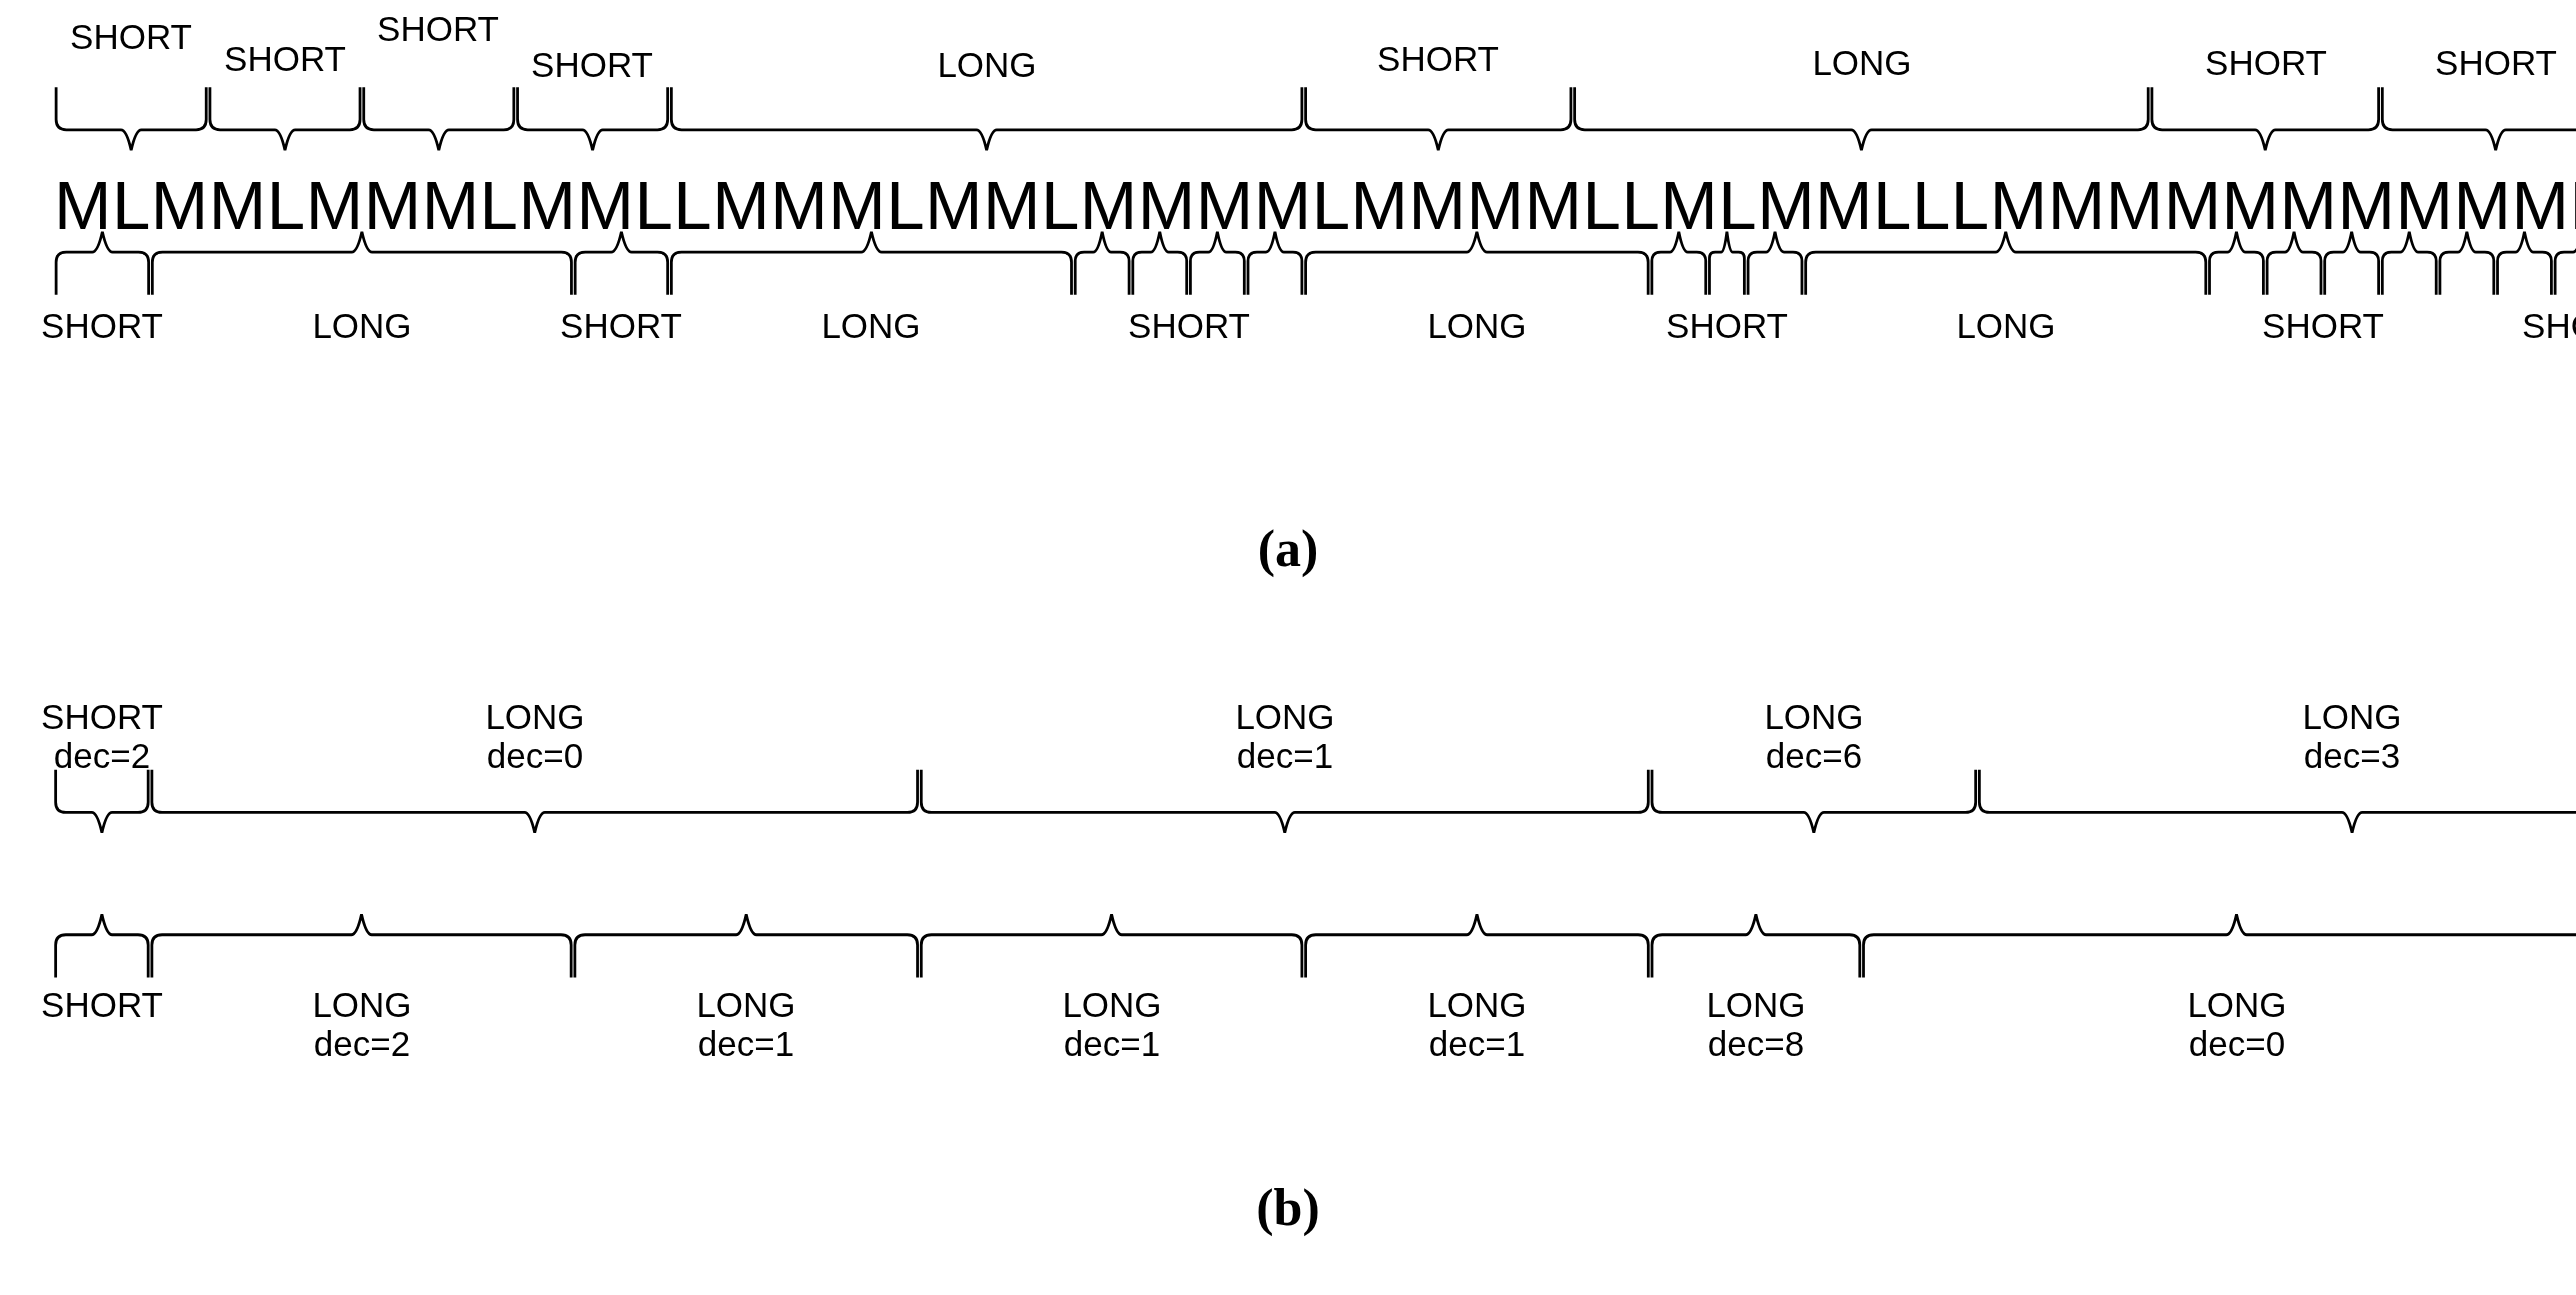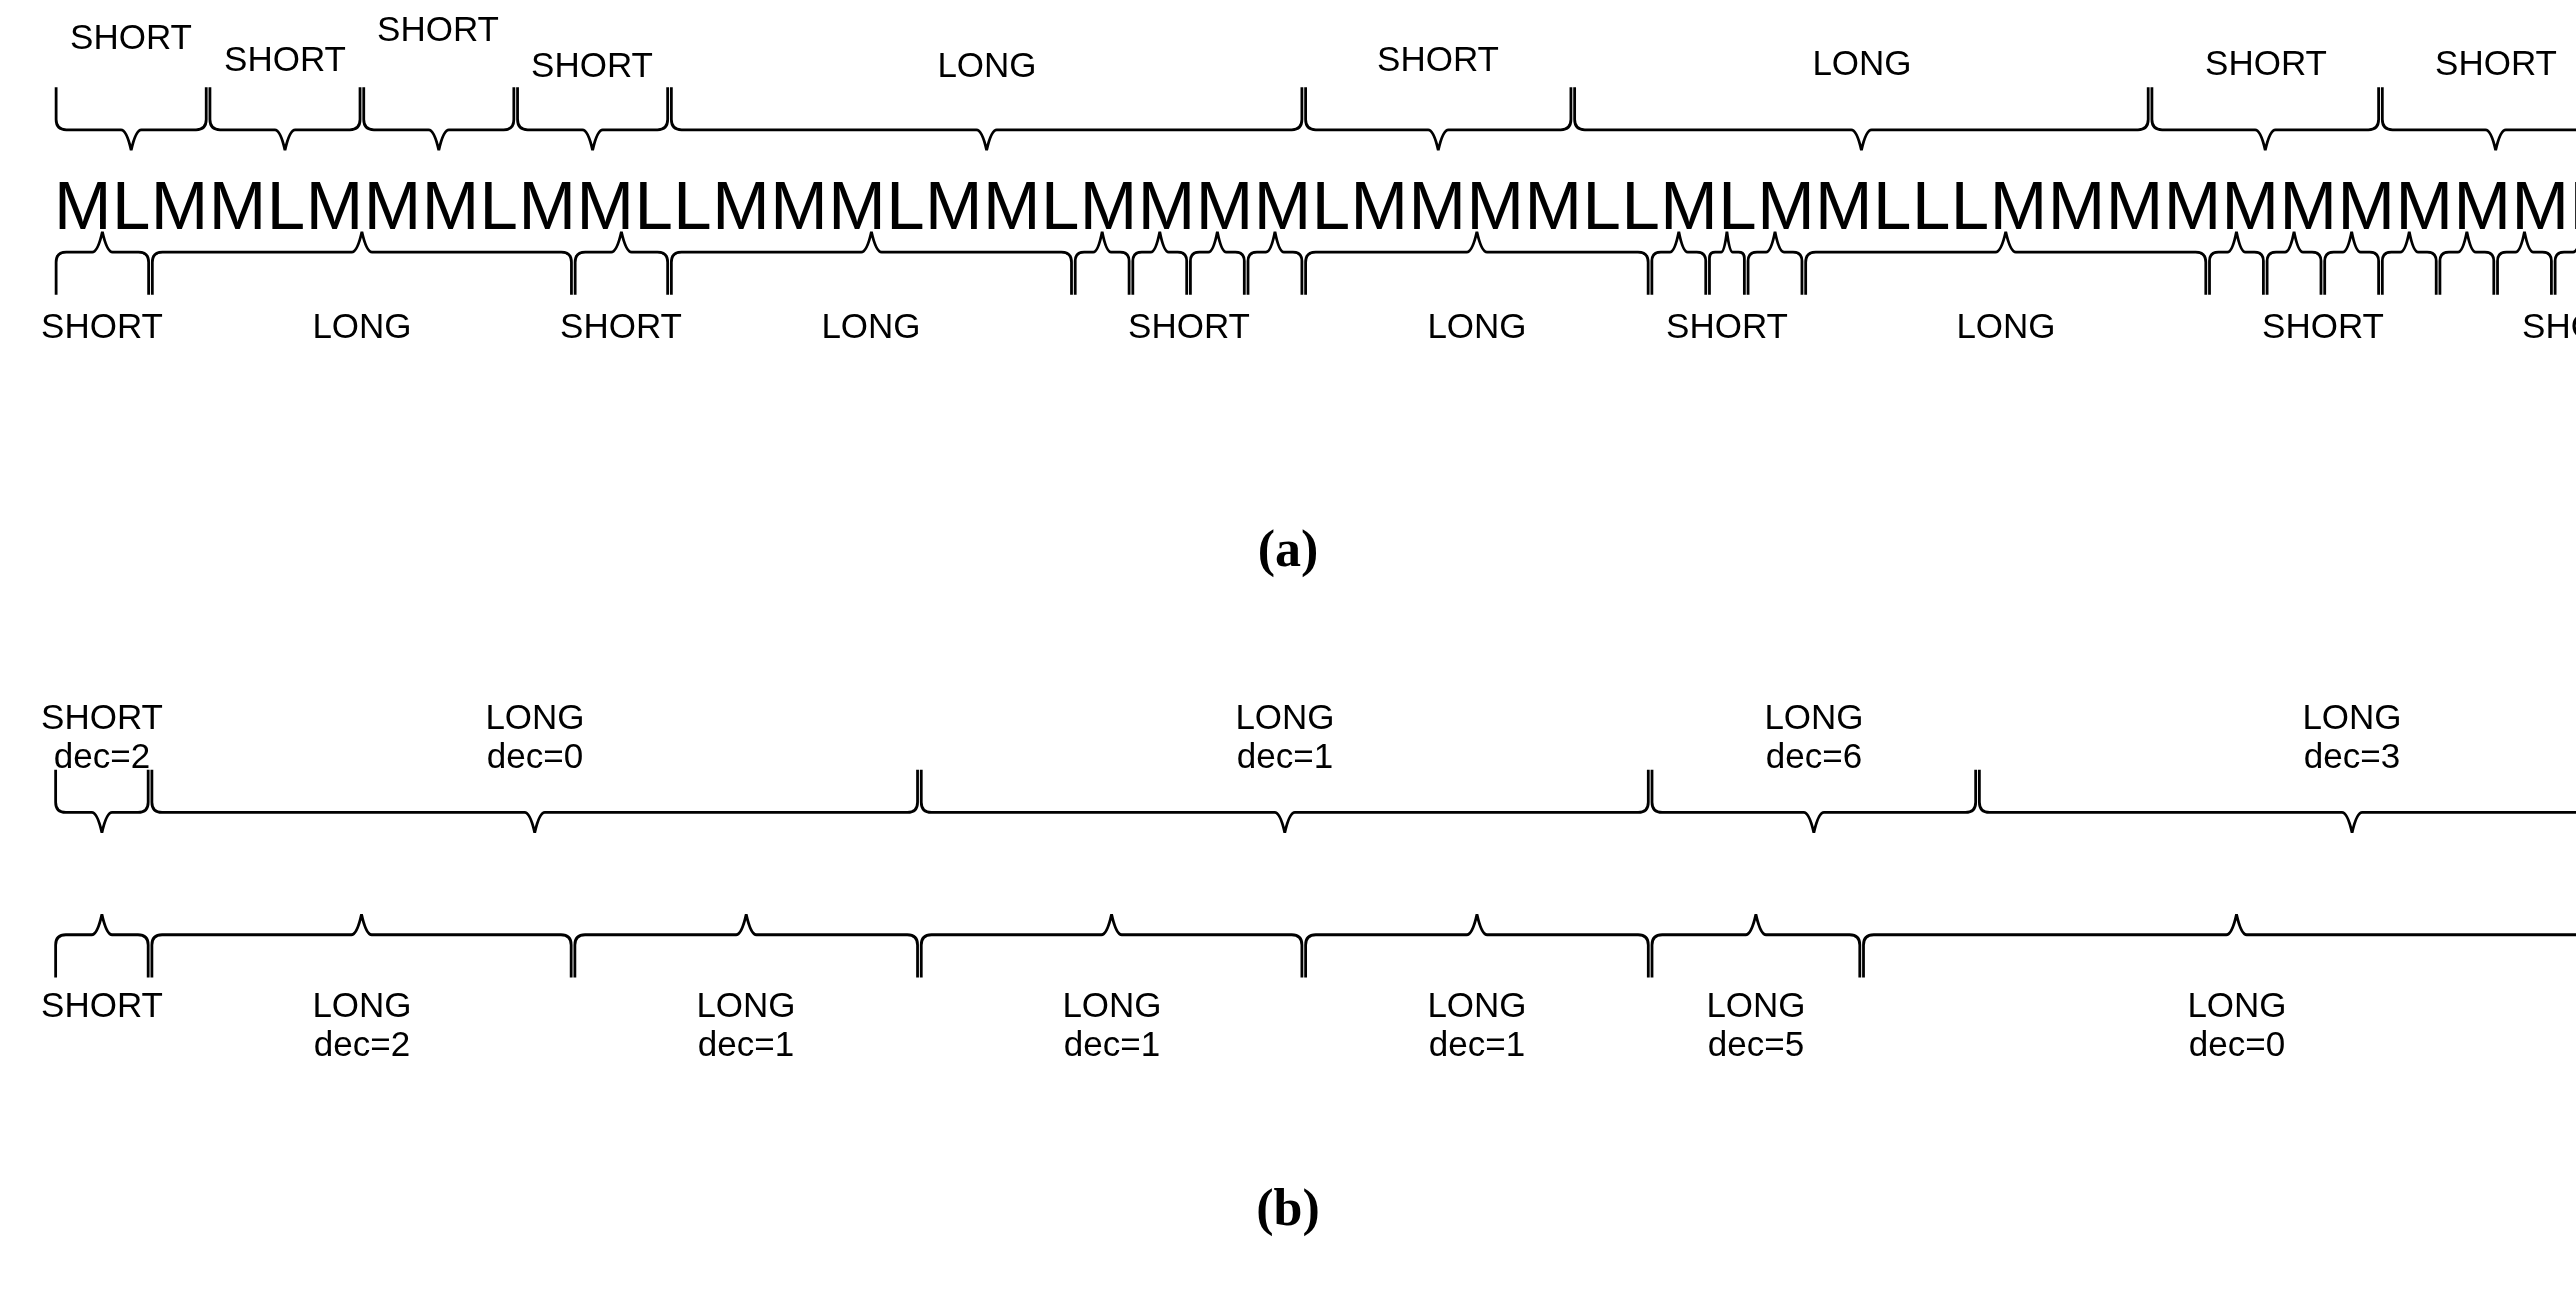--- a/index.html
+++ b/index.html
@@ -137,20 +137,20 @@
         <div class="lbl" style="left: 102px; top: 85px;"><span>SHORT</span><span class="sub">dec=2</span></div>
         <div class="lbl" style="left: 535px; top: 85px;"><span>LONG</span><span class="sub">dec=0</span></div>
         <div class="lbl" style="left: 1285px; top: 85px;"><span>LONG</span><span class="sub">dec=1</span></div>
         <div class="lbl" style="left: 1814px; top: 85px;"><span>LONG</span><span class="sub">dec=6</span></div>
         <div class="lbl" style="left: 2352px; top: 85px;"><span>LONG</span><span class="sub">dec=3</span></div>
         <div class="lbl" style="left: 102px; top: 373px;"><span>SHORT</span></div>
         <div class="lbl" style="left: 362px; top: 373px;"><span>LONG</span><span class="sub">dec=2</span></div>
         <div class="lbl" style="left: 746px; top: 373px;"><span>LONG</span><span class="sub">dec=1</span></div>
         <div class="lbl" style="left: 1112px; top: 373px;"><span>LONG</span><span class="sub">dec=1</span></div>
         <div class="lbl" style="left: 1477px; top: 373px;"><span>LONG</span><span class="sub">dec=1</span></div>
-        <div class="lbl" style="left: 1756px; top: 373px;"><span>LONG</span><span class="sub">dec=5</span></div>
+        <div class="lbl" style="left: 1756px; top: 373px;"><span>LONG</span><span class="sub">dec=8</span></div>
         <div class="lbl" style="left: 2237px; top: 373px;"><span>LONG</span><span class="sub">dec=0</span></div>
       </div>
   </div>
   <div class="caption" id="cap-b">(b)</div>
 
 </div>
 
 
 </body></html>

